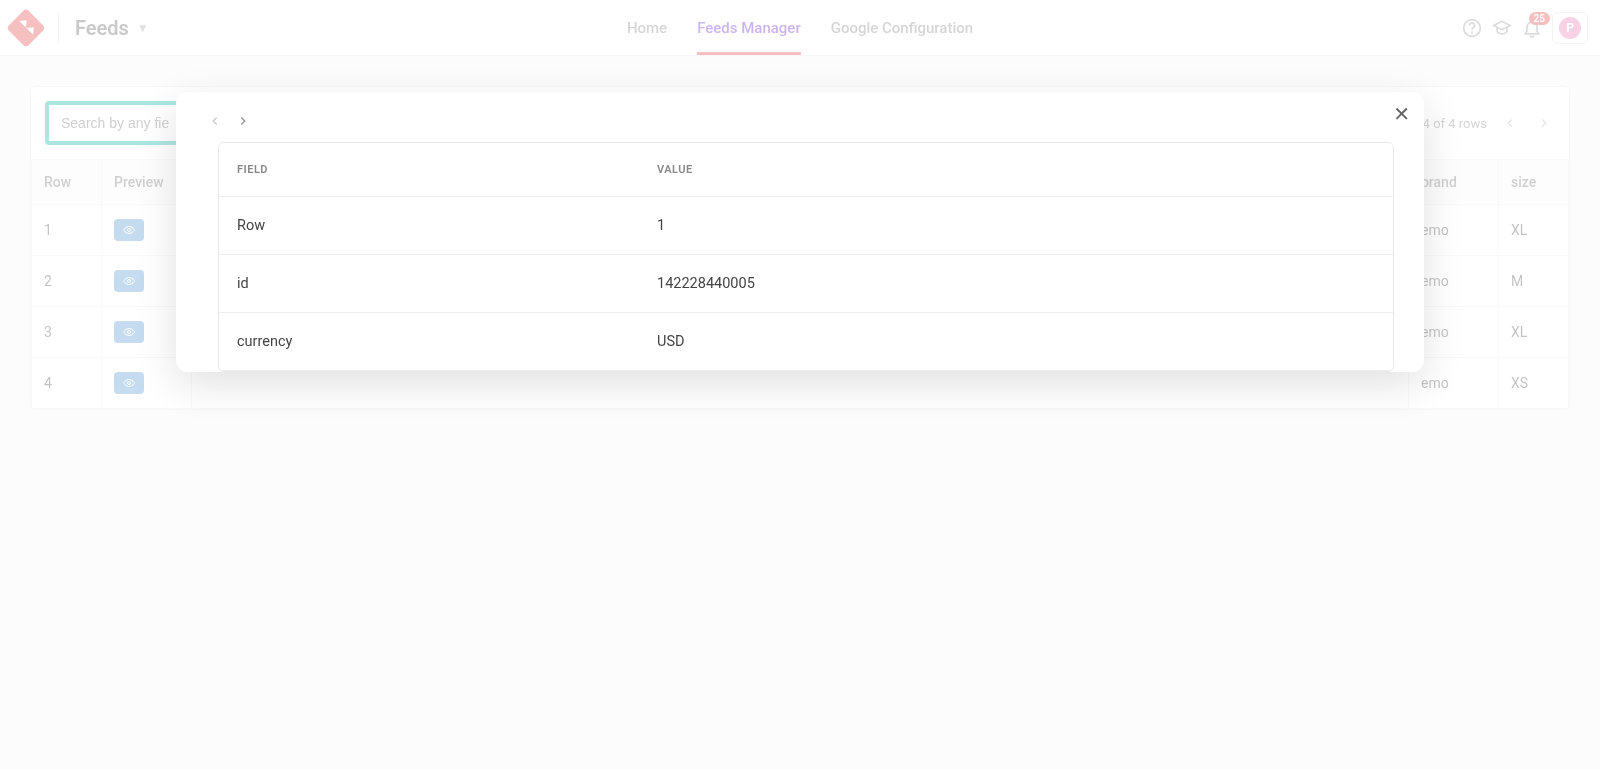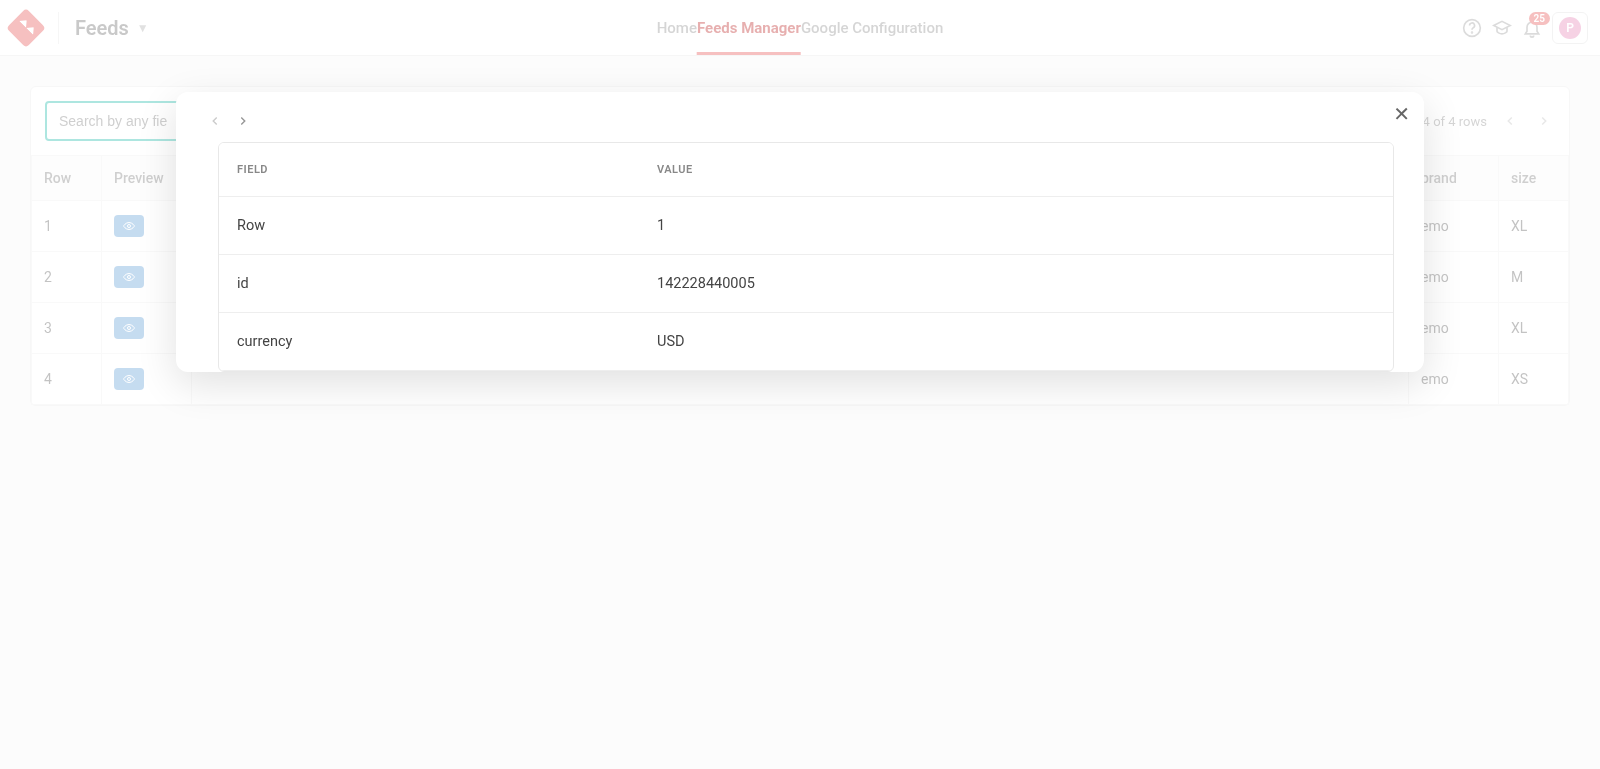--- a/index.html
+++ b/index.html
@@ -47,34 +47,34 @@
   font-size: 20px; font-weight: 600; color: #666; margin-right: 8px;
 }
 .feeds-caret {
   color: #aaa; font-size: 12px;
 }
 .nav-center {
   position: absolute;
   left: 50%;
   transform: translateX(-50%);
   display: flex;
+  gap: 30px;
   height: 100%;
   align-items: center;
   justify-content: center;
 }
 .nav-item {
   font-size: 15px; color: #888; font-weight: 500;
   height: 100%; display: flex; align-items: center;
   border-bottom: 3px solid transparent;
   padding-top: 3px;
 }
 .nav-item.active {
-  color: #b91c1c;
+  color: #6d28d9;
   border-bottom-color: #e54a4a;
-  font-weight: bold;
 }
 .topbar-right {
   margin-left: auto;
   display: flex;
   align-items: center;
   gap: 10px;
 }
 .icon-circle {
   width: 20px; height: 20px; display: flex; align-items: center; justify-content: center;
   color: #999;
@@ -118,21 +118,21 @@
   border: 1px solid #e8e8e8;
   border-radius: 6px;
 }
 .panel-top {
   display: flex;
   align-items: center;
   padding: 14px;
   justify-content: space-between;
 }
 .search-input {
-  border: 2px solid #14b8a6;
+  border: 4px solid #14b8a6;
   border-radius: 4px;
   padding: 10px 12px;
   font-size: 14px;
   width: 180px;
   color: #666;
 }
 .pag-right {
   display: flex; align-items: center; gap: 12px;
   color: #888; font-size: 13px;
 }

